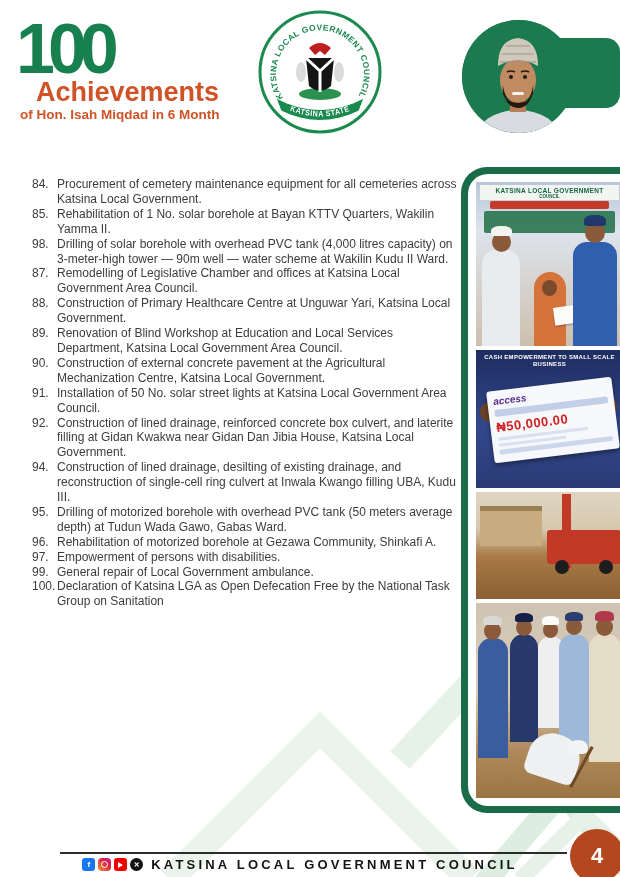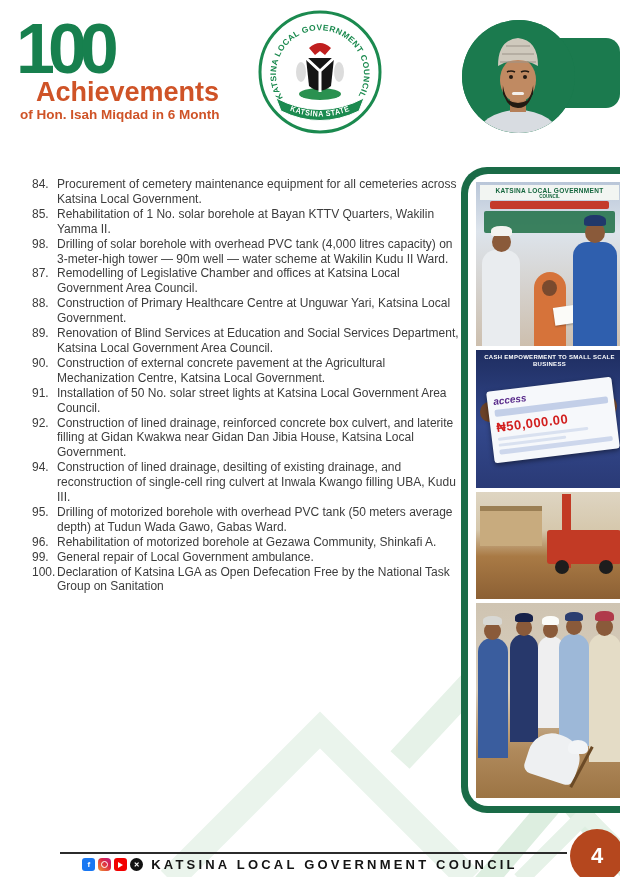--- a/index.html
+++ b/index.html
@@ -194,21 +194,21 @@
       <div class="li">
         <span class="num">87.</span>
         <span class="txt">Remodelling of Legislative Chamber and offices at Katsina Local Government Area Council.</span>
       </div>
       <div class="li">
         <span class="num">88.</span>
         <span class="txt">Construction of Primary Healthcare Centre at Unguwar Yari, Katsina Local Government.</span>
       </div>
       <div class="li">
         <span class="num">89.</span>
-        <span class="txt">Renovation of Blind Services at Education and Social Services Department, Katsina Local Government Area Council.</span>
+        <span class="txt">Renovation of Blind Workshop at Education and Local Services Department, Katsina Local Government Area Council.</span>
       </div>
       <div class="li">
         <span class="num">90.</span>
         <span class="txt">Construction of external concrete pavement at the Agricultural Mechanization Centre, Katsina Local Government.</span>
       </div>
       <div class="li">
         <span class="num">91.</span>
         <span class="txt">Installation of 50 No. solar street lights at Katsina Local Government Area Council.</span>
       </div>
       <div class="li">
@@ -219,20 +219,24 @@
         <span class="num">94.</span>
         <span class="txt">Construction of lined drainage, desilting of existing drainage, and reconstruction of single-cell ring culvert at Inwala Kwango filling UBA, Kudu III.</span>
       </div>
       <div class="li">
         <span class="num">95.</span>
         <span class="txt">Drilling of motorized borehole with overhead PVC tank (50 meters average depth) at Tudun Wada Gawo, Gabas Ward.</span>
       </div>
       <div class="li">
         <span class="num">96.</span>
         <span class="txt">Rehabilitation of motorized borehole at Gezawa Community, Shinkafi A.</span>
+      </div>
+      <div class="li">
+        <span class="num">97.</span>
+        <span class="txt">Empowerment of persons with disabilities.</span>
       </div>
       <div class="li">
         <span class="num">99.</span>
         <span class="txt">General repair of Local Government ambulance.</span>
       </div>
       <div class="li">
         <span class="num">100.</span>
         <span class="txt">Declaration of Katsina LGA as Open Defecation Free by the National Task Group on Sanitation</span>
       </div>
     </div>

